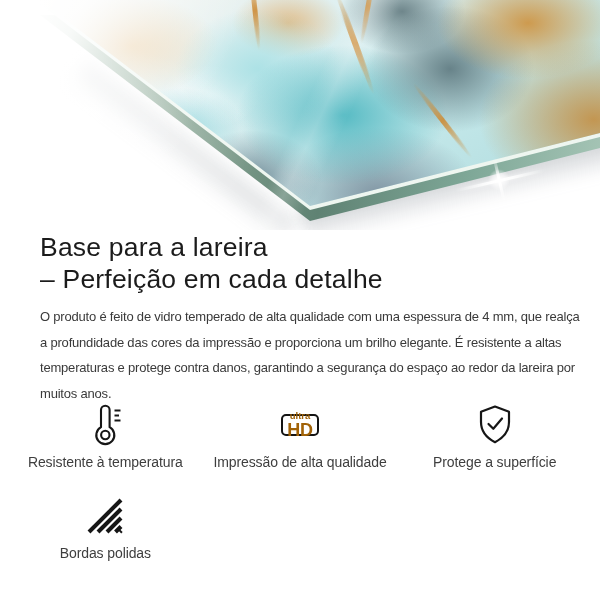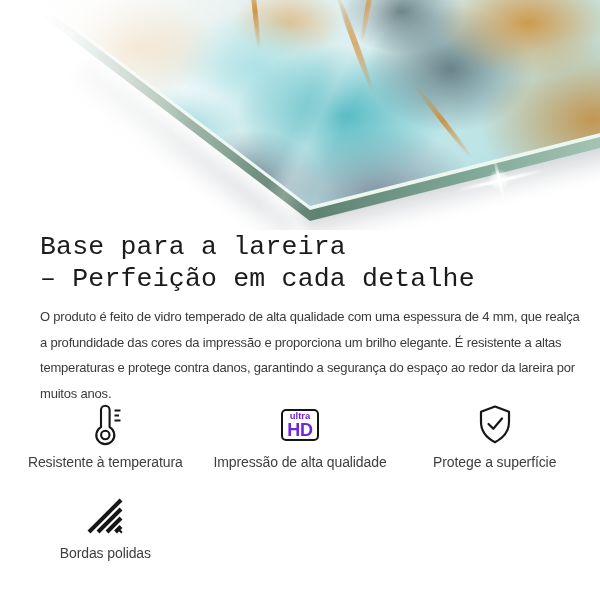--- a/index.html
+++ b/index.html
@@ -53,34 +53,34 @@
   .beam-h{left:0;top:21px;width:90px;height:2.5px;transform:rotate(-13deg);
         background:linear-gradient(90deg,transparent,rgba(255,255,255,.95) 40%,#fff 50%,rgba(255,255,255,.95) 60%,transparent);
         filter:drop-shadow(0 0 2px rgba(255,255,255,.9));}
   .beam-v{left:43px;top:0;width:2.5px;height:46px;transform:rotate(-13deg);
         background:linear-gradient(180deg,transparent,#fff 45%,#fff 55%,transparent);}
   .glow{left:33px;top:11px;width:22px;height:22px;border-radius:50%;
         background:radial-gradient(circle,#fff 0%,rgba(255,255,255,.55) 40%,transparent 70%);}
 
   
   .content{position:absolute;left:40px;top:228px;width:530px;}
-  .title{margin:4px 0 0;font-family:Liberation Mono, monospace;font-weight:400;
+  .title{margin:4px 0 0;font-family:Liberation Sans, sans-serif;font-weight:400;
         font-size:26.5px;line-height:31.5px;color:#1b1b1b;letter-spacing:.2px;}
   .title span{display:block;}
   .desc{margin:9px 0 0;font-size:13px;line-height:25.5px;color:#3a3a3a;letter-spacing:-.2px;}
   .desc span{display:block;white-space:nowrap;}
 
   
   .features{position:absolute;left:0;top:397px;width:600px;padding:5px 8px 0;box-sizing:border-box;
         display:grid;grid-template-columns:repeat(3,1fr);row-gap:24px;}
   .feature{display:flex;flex-direction:column;align-items:center;}
   .feature-icon{height:46px;display:flex;align-items:center;justify-content:center;color:#161616;}
   .feature-label{margin-top:8px;font-size:14px;color:#3e3e3e;letter-spacing:-.1px;line-height:13px;}
-  .uhd-box{width:38px;height:32px;border:2.6px solid #141414;border-radius:5px;box-sizing:border-box;
-        display:flex;flex-direction:column;align-items:center;justify-content:center;line-height:1;color:#6d28d9;}
+  .uhd-box{width:38px;height:22px;border:2.6px solid #141414;border-radius:5px;box-sizing:border-box;
+        display:flex;flex-direction:column;align-items:center;justify-content:center;line-height:1;color:#a16207;}
   .uhd-top{font-size:9.5px;font-weight:700;}
   .uhd-bottom{font-size:18px;font-weight:700;margin-top:1px;letter-spacing:-.3px;}
 </style>
 </head>
 <body>
 
 <div class="page">
 
   <div class="hero">
     <div class="shadow shadow-left"></div>

